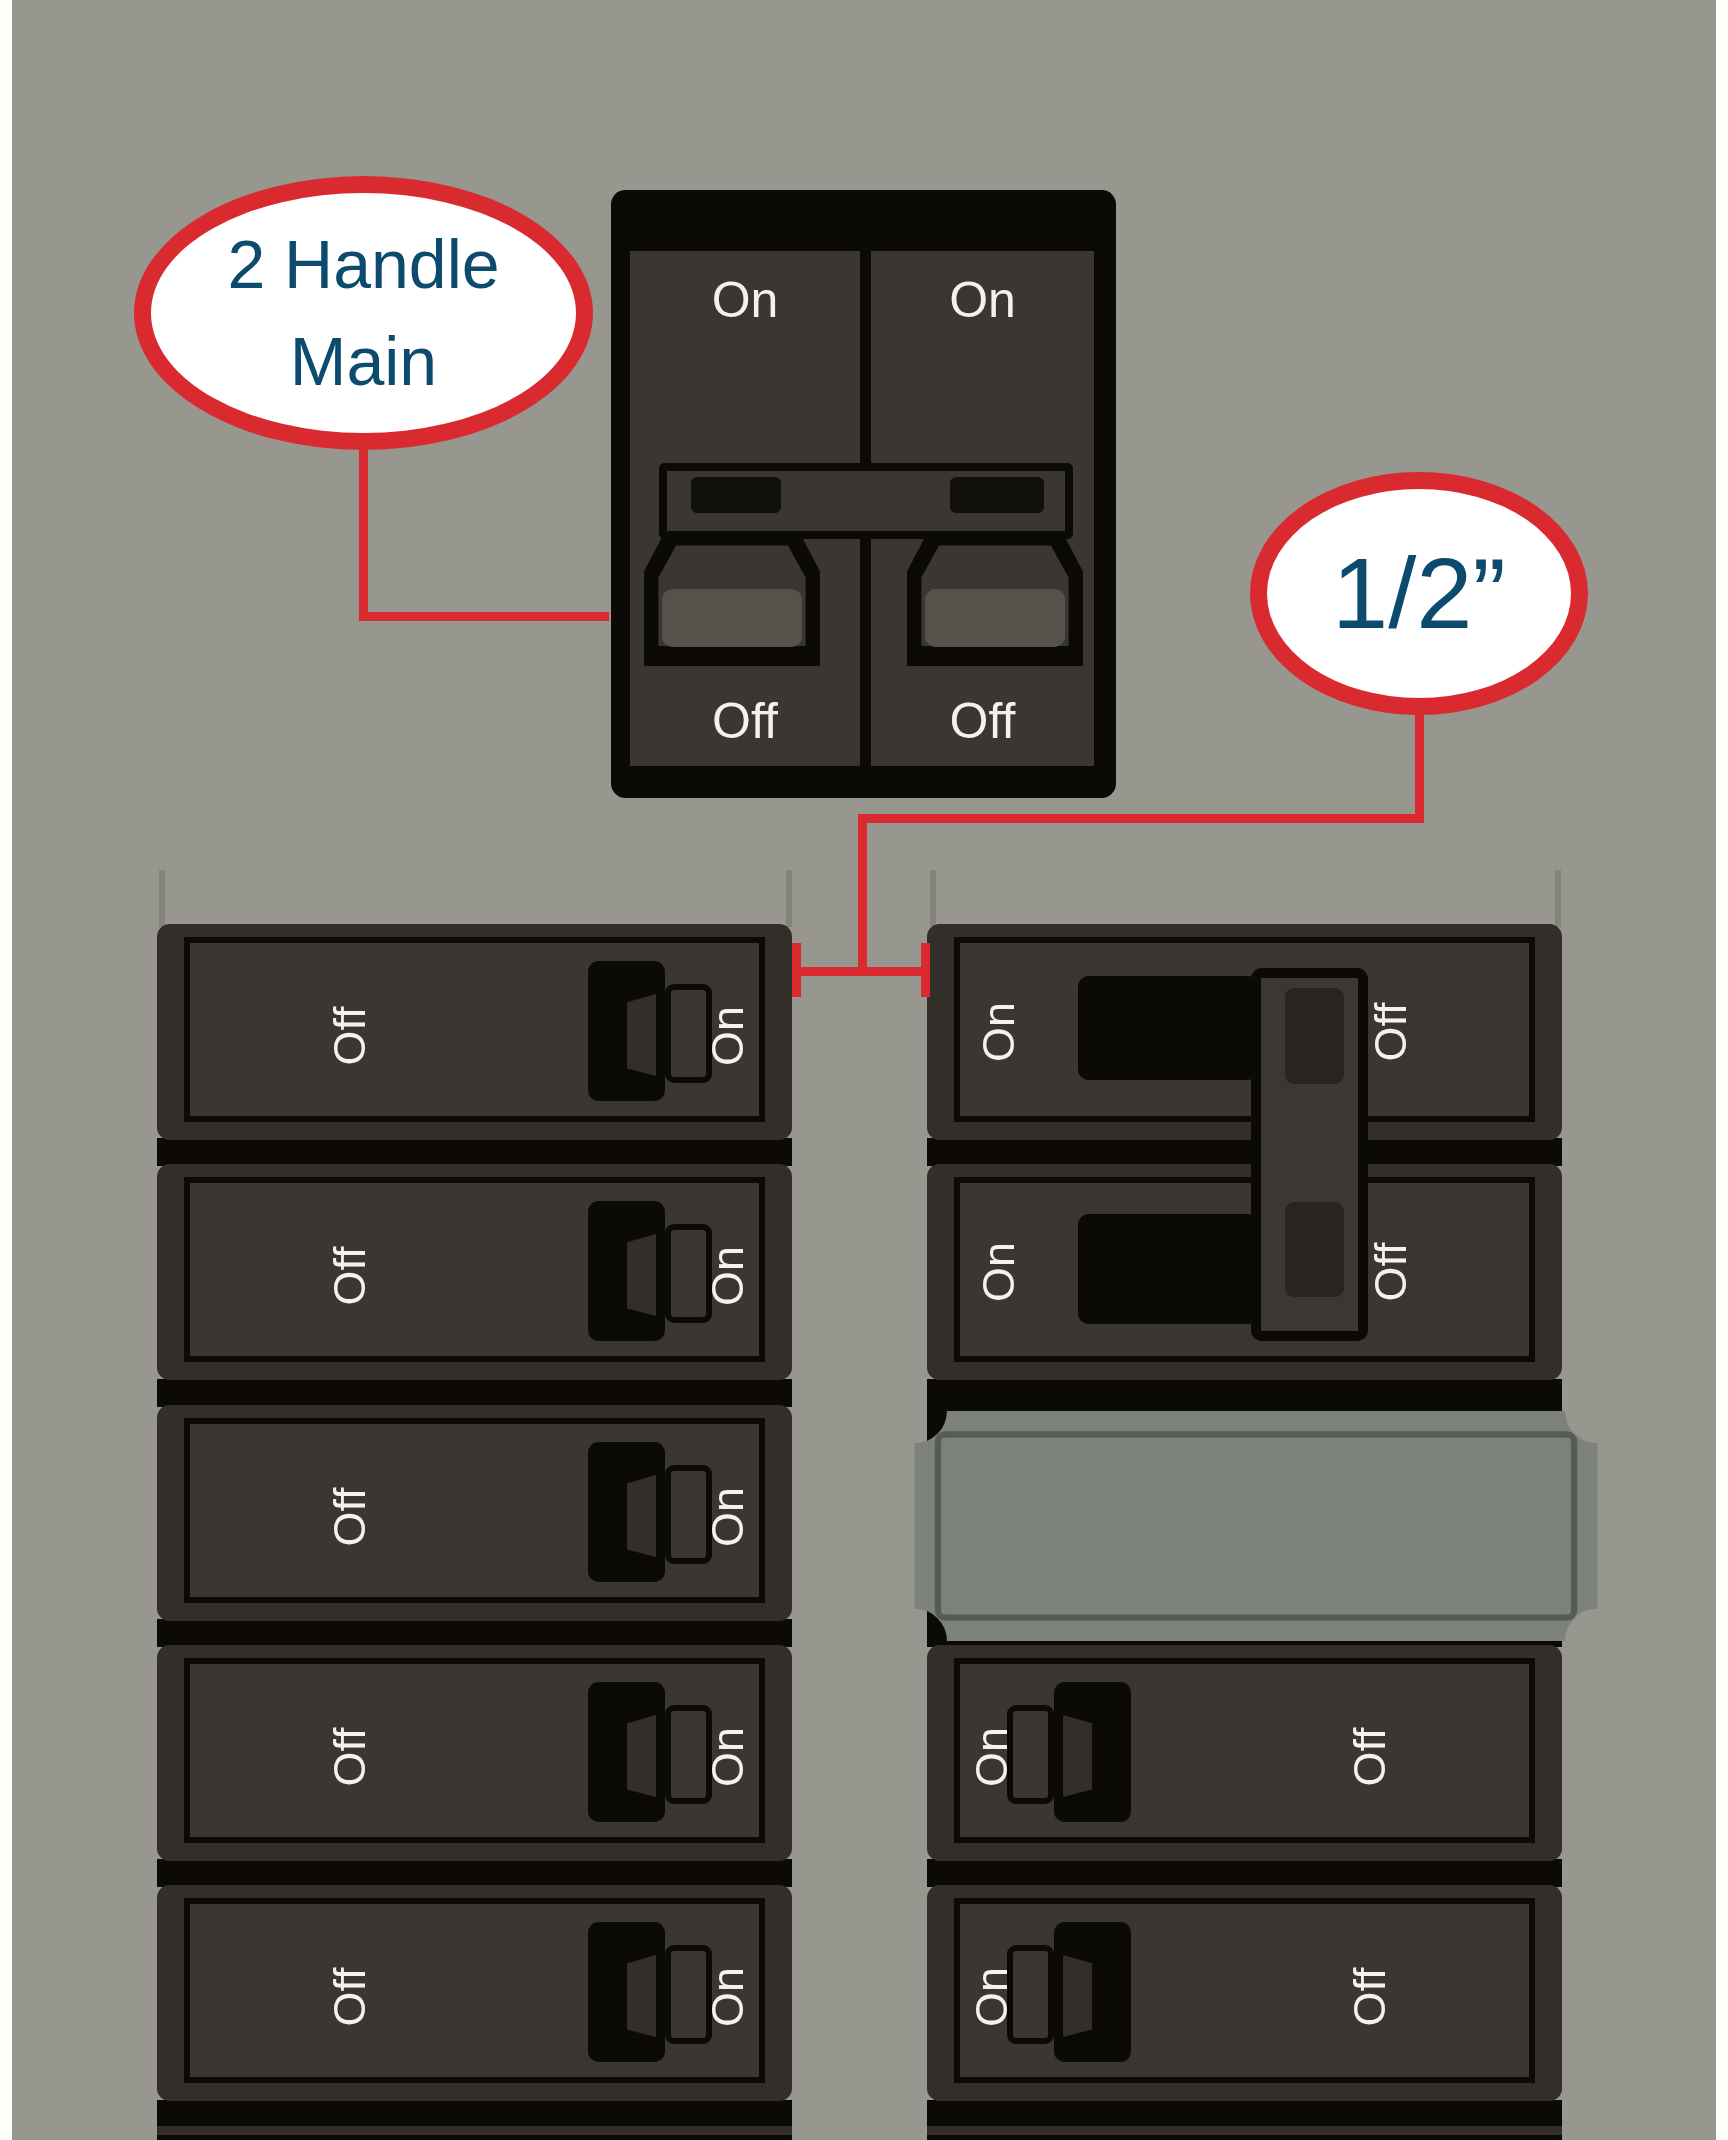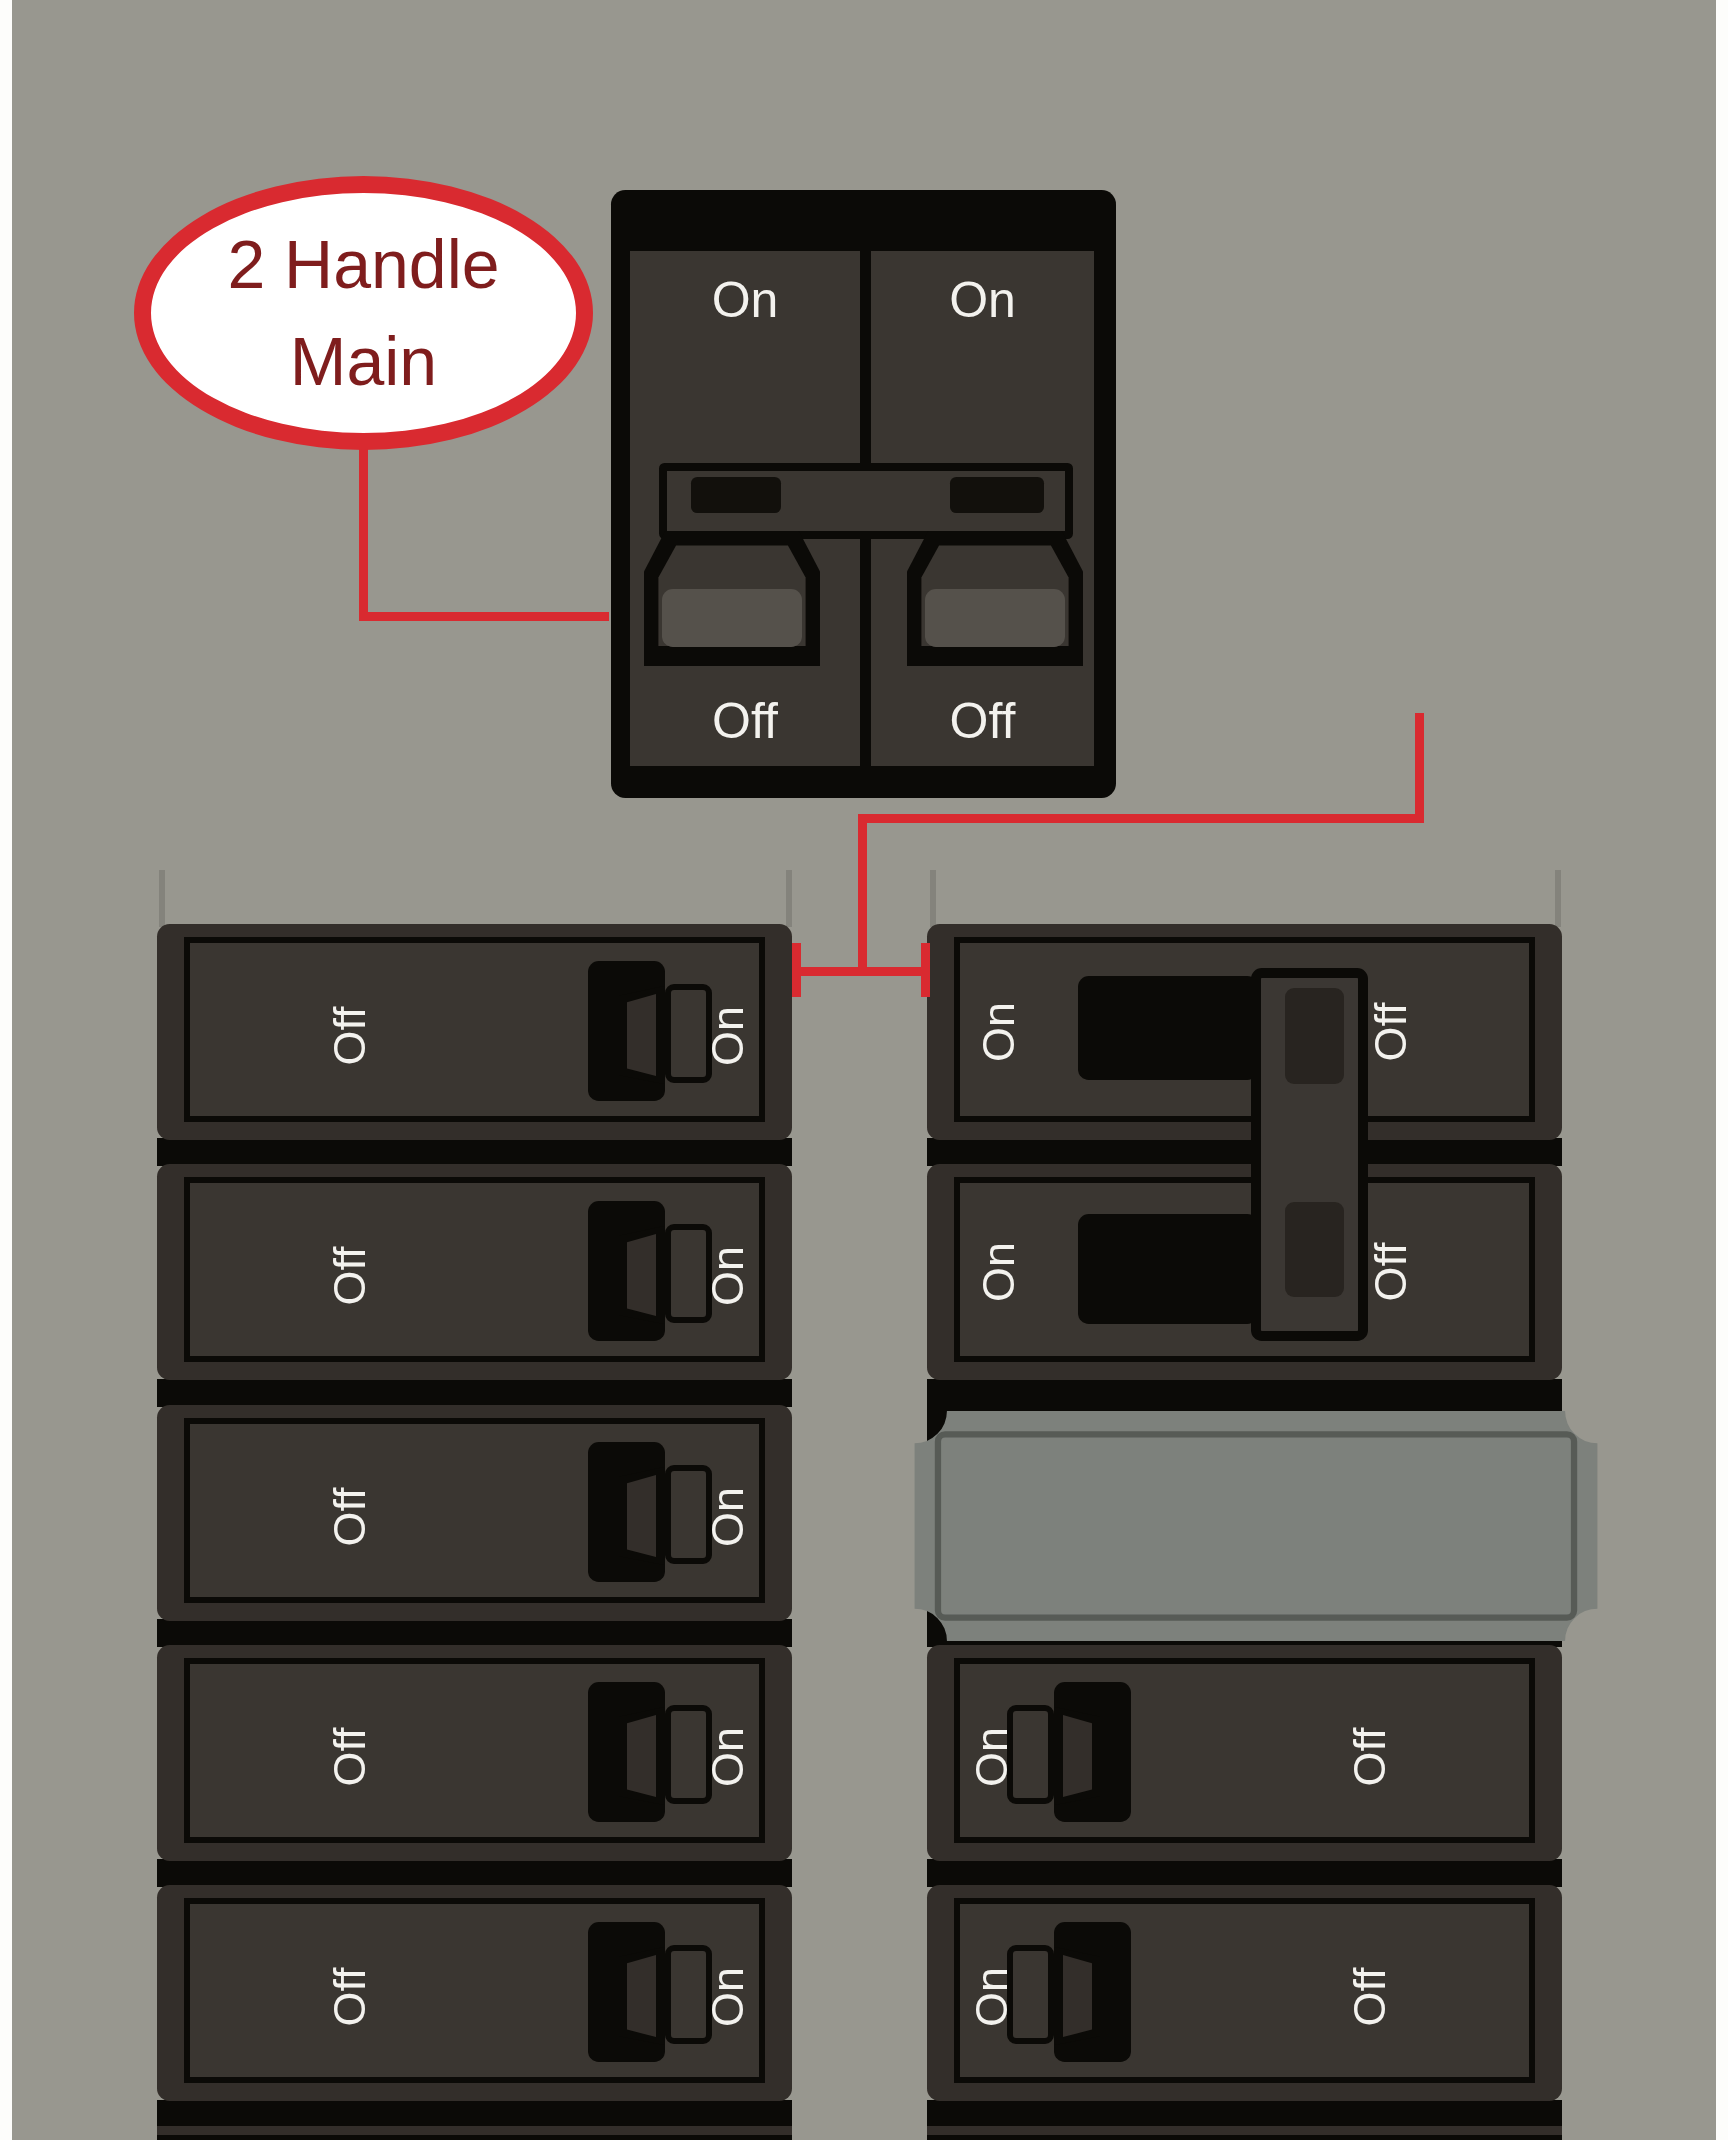--- a/index.html
+++ b/index.html
@@ -79,21 +79,21 @@
   .stub { position:absolute; left:0; top:1202px; width:635px; height:14.4px;
           background:#332e2a; border-bottom:5.4px solid #0b0a07; box-sizing:border-box; }
 
   
   .filler { position:absolute; left:914px; top:1411px; z-index:5; }
 
   
   .oval { position:absolute; background:#ffffff; border:17px solid #d92a30;
           border-radius:50%; box-sizing:border-box; z-index:20;
           display:flex; flex-direction:column; align-items:center; justify-content:center;
-          color:#7f1d1d; text-align:center; }
+          color:#0c4a6e; text-align:center; }
   .oval.o1 { left:134px; top:176px; width:459px; height:274px;
              font-size:68px; line-height:97px; }
   .oval.o2 { left:1250px; top:472px; width:338px; height:243px;
              font-size:101px; line-height:101px; }
   .rl { position:absolute; background:#d92a30; z-index:15; }
   .l1v  { left:359px;  top:448px;  width:9px;  height:173px; }
   .l1h  { left:359px;  top:612px;  width:250px; height:9px; }
   .l2v  { left:1415px; top:713px;  width:9px;  height:110px; }
   .l2h  { left:858px;  top:814px;  width:566px; height:9px; }
   .l3v  { left:858px;  top:814px;  width:9px;  height:162px; }
@@ -265,18 +265,21 @@
   <div class="rl l2h"></div>
   <div class="rl l3v"></div>
   <div class="rl mh"></div>
   <div class="rl capl"></div>
   <div class="rl capr"></div>
 
   <div class="oval o1">
     <div>2 Handle</div>
     <div>Main</div>
   </div>
+  <div class="oval o2">
+    <div>1/2”</div>
+  </div>
 
   <div class="edge l"></div>
   <div class="edge r"></div>
 
 </div>
 
 
 </body></html>

